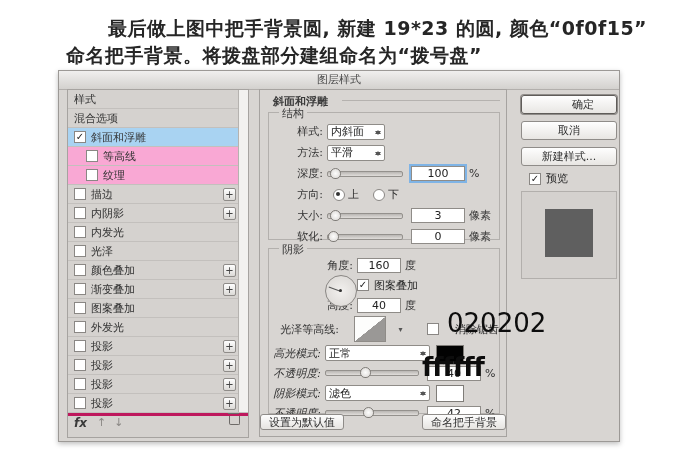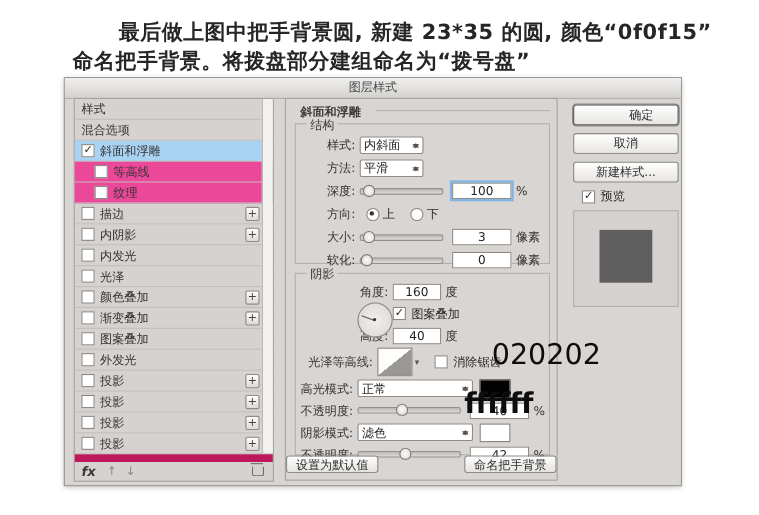--- a/index.html
+++ b/index.html
@@ -15,44 +15,44 @@
   .titlebar{position:absolute;left:0;top:0;right:0;height:18px;
             background:linear-gradient(#f0efee,#d3d1ce);border-bottom:1px solid #b2afac;
             text-align:center;font-size:11px;line-height:18px;color:#4a4a4a;}
   
   .sidebar{position:absolute;left:8px;top:18px;width:182px;height:349px;background:#d5d2cf;
            border:1px solid #a6a3a0;box-sizing:border-box;display:flex;flex-direction:column;}
   .sb-scroll{position:absolute;right:0;top:0;bottom:25px;width:9px;background:#f2f1ef;border-left:1px solid #b5b2af;}
   .sb-row{height:19px;box-sizing:border-box;display:flex;align-items:center;
           padding:0 12px 0 6px;border-bottom:1px solid #c3c0bd;font-size:11px;color:#333;position:relative;}
   .sb-row.sel{background:#a9d3f2;}
-  .sb-row.sub{background:#ec4899;padding-left:18px;text-align:center;}
+  .sb-row.sub{background:#f9a8d4;padding-left:18px;text-align:center;}
   .cbx{width:10px;height:10px;background:#fff;border:1px solid #8a8784;margin-right:5px;flex:0 0 auto;
        font-size:10px;line-height:9px;text-align:center;color:#222;}
   .plus{position:absolute;right:12px;top:3px;width:13px;height:13px;box-sizing:border-box;
         background:linear-gradient(#fefefe,#dcdad7);border:1px solid #8f8c89;border-radius:2px;
         font-size:10px;line-height:11px;text-align:center;color:#444;}
-  .sb-foot{flex:1;display:flex;align-items:center;padding:0 6px;border-top:7px solid #be185d;position:relative;}
+  .sb-foot{flex:1;display:flex;align-items:flex-start;padding:0 6px;border-top:3px solid #be185d;position:relative;}
   .fx{font-style:italic;font-weight:700;font-size:12px;color:#3a3a3a;margin-right:10px;}
   .arrow{font-size:11px;color:#8a8784;margin-right:8px;}
   .trash{position:absolute;right:8px;width:9px;height:8px;border:1px solid #6e6b68;border-top:none;border-radius:0 0 2px 2px;}
   .trash::before{content:"";position:absolute;left:-2px;top:-3px;width:11px;height:1px;background:#6e6b68;}
   
   .panel{position:absolute;left:200px;top:18px;width:248px;height:348px;border:1px solid #a6a3a0;
          box-sizing:border-box;background:#d8d5d2;font-size:11px;}
   .p-head{position:absolute;left:13px;top:4px;font-weight:700;color:#3a3a3a;}
   .p-head-line{position:absolute;left:82px;right:6px;top:10px;height:1px;background:#b5b2af;}
   .fset{position:absolute;border:1px solid #b3b0ad;box-sizing:border-box;}
   .fset .legend{position:absolute;top:-7px;left:10px;background:#d8d5d2;padding:0 3px;font-size:11px;color:#3a3a3a;}
   .f1{left:8px;top:22px;width:232px;height:128px;}
   .f2{left:8px;top:158px;width:232px;height:166px;}
   .row{display:flex;align-items:center;height:21px;}
   .f2 .row{height:20px;}
   .lbl{text-align:right;padding-right:4px;color:#333;flex:0 0 auto;}
-  .w54{width:54px;} .w84{width:84px;} .w70{width:70px;} .w52{width:52px;}
+  .w54{width:54px;} .w84{width:84px;} .w70{width:70px;} .w52{width:52px;font-style:italic;}
   .select{height:16px;background:#fff;border:1px solid #8f8c88;border-radius:2px;display:flex;
           align-items:center;justify-content:space-between;padding:0 3px;box-sizing:border-box;color:#222;}
   .sel58{width:58px;} .sel86{width:105px;gap:40px;}
   .updn{width:7px;height:10px;position:relative;flex:0 0 auto;}
   .updn::before{content:"";position:absolute;left:1px;top:0;border:3px solid transparent;border-bottom:4px solid #555;}
   .updn::after{content:"";position:absolute;left:1px;bottom:-1px;border:3px solid transparent;border-top:4px solid #555;}
   .track{height:4px;background:linear-gradient(#b9b6b3,#e0ddda);border:1px solid #94918d;border-radius:2px;position:relative;}
   .thumb{position:absolute;top:-4px;width:9px;height:9px;background:radial-gradient(#fdfdfc,#d8d5d2);
          border:1px solid #7f7c78;border-radius:50% 50% 45% 45%;}
   .num{height:15px;background:#fff;border:1px solid #8f8c88;box-sizing:border-box;font-size:11px;
@@ -85,21 +85,21 @@
   
   .anno{position:absolute;color:#0d0d0d;white-space:nowrap;}
   .anno1{left:447px;top:308px;font-size:26px;font-weight:500;}
   .anno2{left:422px;top:352px;font-size:26px;font-weight:700;letter-spacing:-1px;}
 </style>
 </head>
 <body>
 
 <div class="page">
 
-  <div class="instr instr1">最后做上图中把手背景圆, 新建 23*35 的圆, 颜色“0f0f15”</div>
+  <div class="instr instr1">最后做上图中把手背景圆, 新建 19*23 的圆, 颜色“0f0f15”</div>
   <div class="instr instr2">命名把手背景。将拨盘部分建组命名为“拨号盘”</div>
 
   <div class="dialog">
     <div class="titlebar">图层样式</div>
 
     <div class="sidebar">
       <div class="sb-row">
           <span>样式</span>
         </div>
       <div class="sb-row">
@@ -250,21 +250,21 @@
         </div>
         <div class="row">
           <span class="lbl w84">高度:</span>
           <input class="num n44" value="40" style="">
           <span class="unit">度</span>
         </div>
         <div class="dial">
             <span class="ray"></span>
             <span class="dot"></span>
           </div>
-        <div class="row" style="height:28px;">
+        <div class="row" style="height:28px;justify-content:space-between;">
           <span class="lbl w70">光泽等高线:</span>
           <span class="contour"></span>
           <span class="cont-arrow">▾</span>
           <span class="cbx" style="margin-left:14px;"></span>
           <span>消除锯齿</span>
         </div>
         <div class="row">
           <span class="lbl w52">高光模式:</span>
           <span class="select sel86">
               <span>正常</span>

